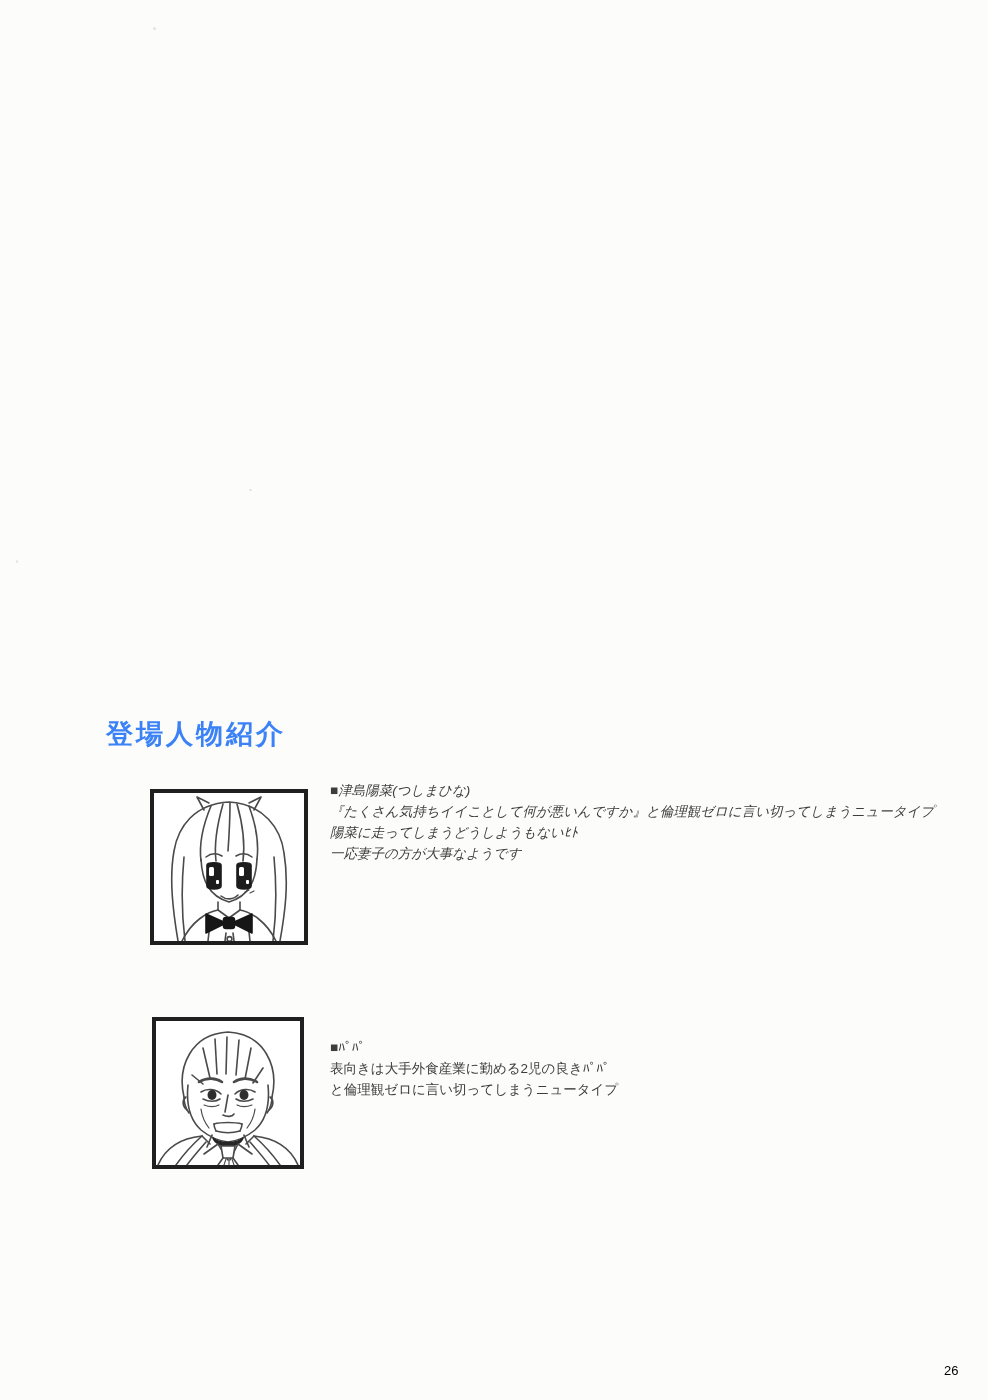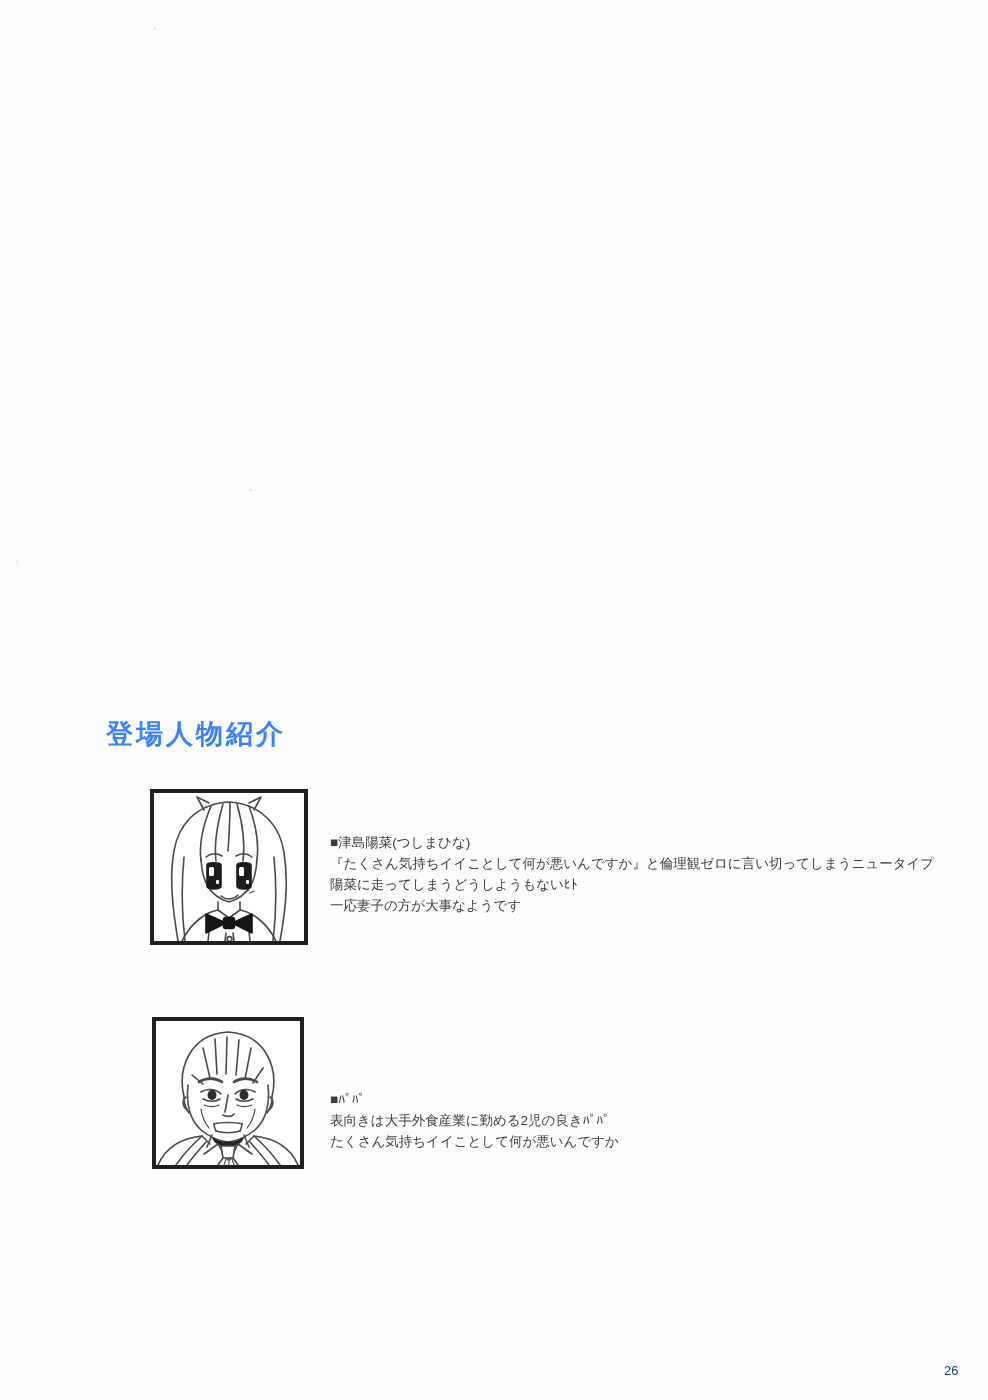--- a/index.html
+++ b/index.html
@@ -30,29 +30,29 @@
   .portrait-hina { left: 150px; top: 789px; width: 158px; height: 156px; }
   .portrait-papa { left: 152px; top: 1017px; width: 152px; height: 152px; }
   .portrait svg { display: block; width: 100%; height: 100%; }
   .desc {
     position: absolute;
     font-size: 13.5px;
     line-height: 21px;
     color: #3d3d3d;
     white-space: nowrap;
   }
-  .desc-hina { left: 330px; top: 832px; }
-  .desc-papa { left: 330px; top: 1089px; }
+  .desc-hina { left: 330px; top: 780px; font-style: italic; }
+  .desc-papa { left: 330px; top: 1037px; }
   .desc .line { height: 21px; }
   .pagenum {
     position: absolute;
     left: 944px;
     top: 1363px;
     font-size: 13px;
-    color: #0c4a6e;
+    color: #000000;
   }
   .speck { position: absolute; border-radius: 50%; background: #e3e3e1; }
 </style>
 </head>
 <body>
 
 <div class="page">
 
   <h1 class="heading">登場人物紹介</h1>
 
@@ -180,21 +180,21 @@
         <path d="M142,144 C134,126 118,117 98,115"></path>
         <path d="M98,115 C107,123 117,134 124,144"></path>
         <path d="M94,121 C101,129 108,137 113,144"></path>
         <path d="M98,115 L90,123"></path>
       </g>
     </svg>
   </div>
   <div class="desc desc-papa">
     <div class="line">■ﾊﾟﾊﾟ</div>
     <div class="line">表向きは大手外食産業に勤める2児の良きﾊﾟﾊﾟ</div>
-    <div class="line">たくさん気持ちイイことして何が悪いんですか</div>
+    <div class="line">と倫理観ゼロに言い切ってしまうニュータイプ</div>
   </div>
 
   <div class="pagenum">26</div>
 
   <div class="speck" style="left:153px; top:27px; width:3px; height:3px;"></div>
   <div class="speck" style="left:249px; top:489px; width:3px; height:2px;"></div>
   <div class="speck" style="left:16px; top:560px; width:2px; height:3px;"></div>
 
 </div>
 

